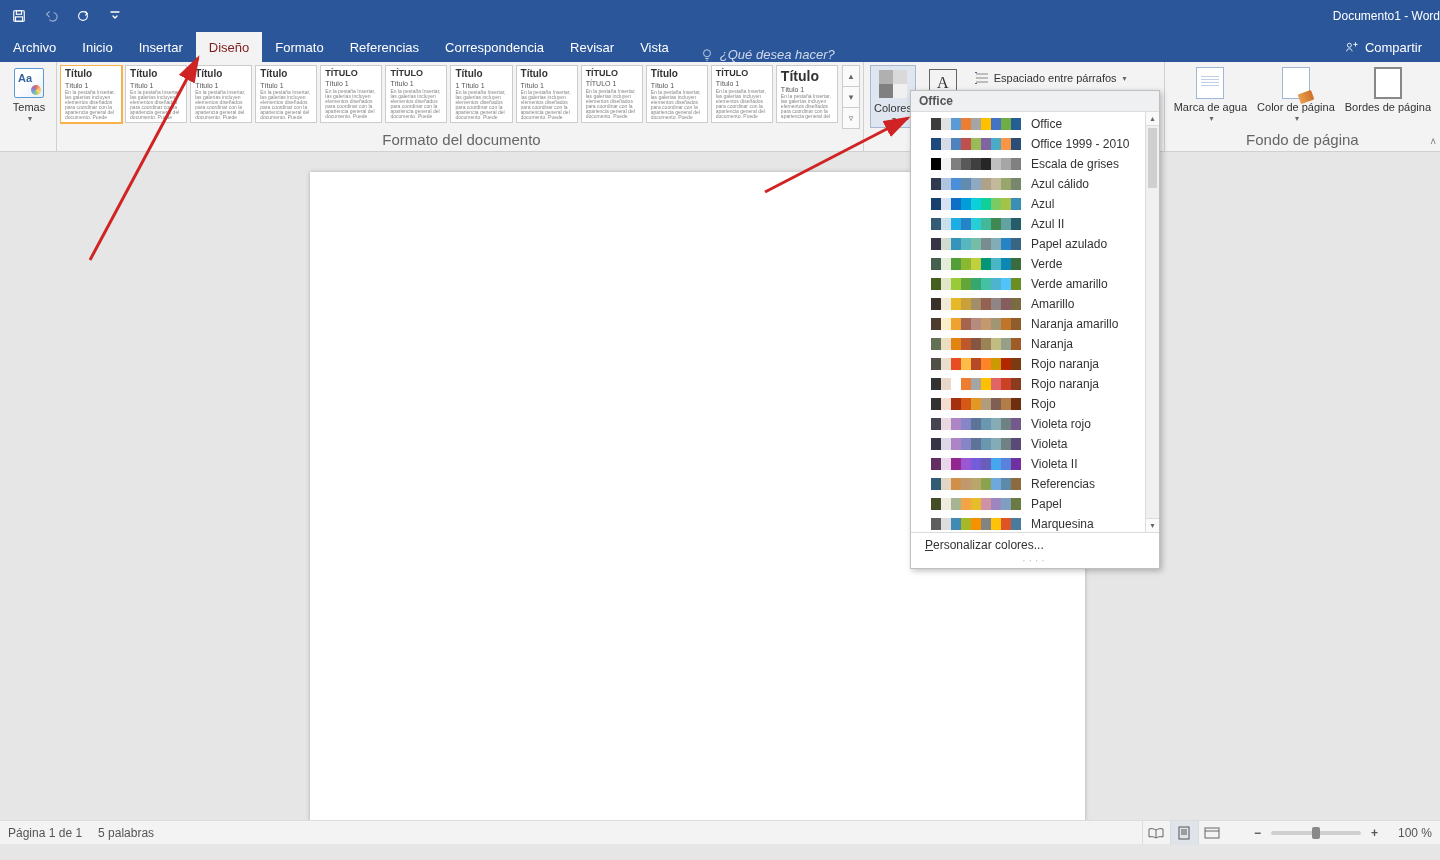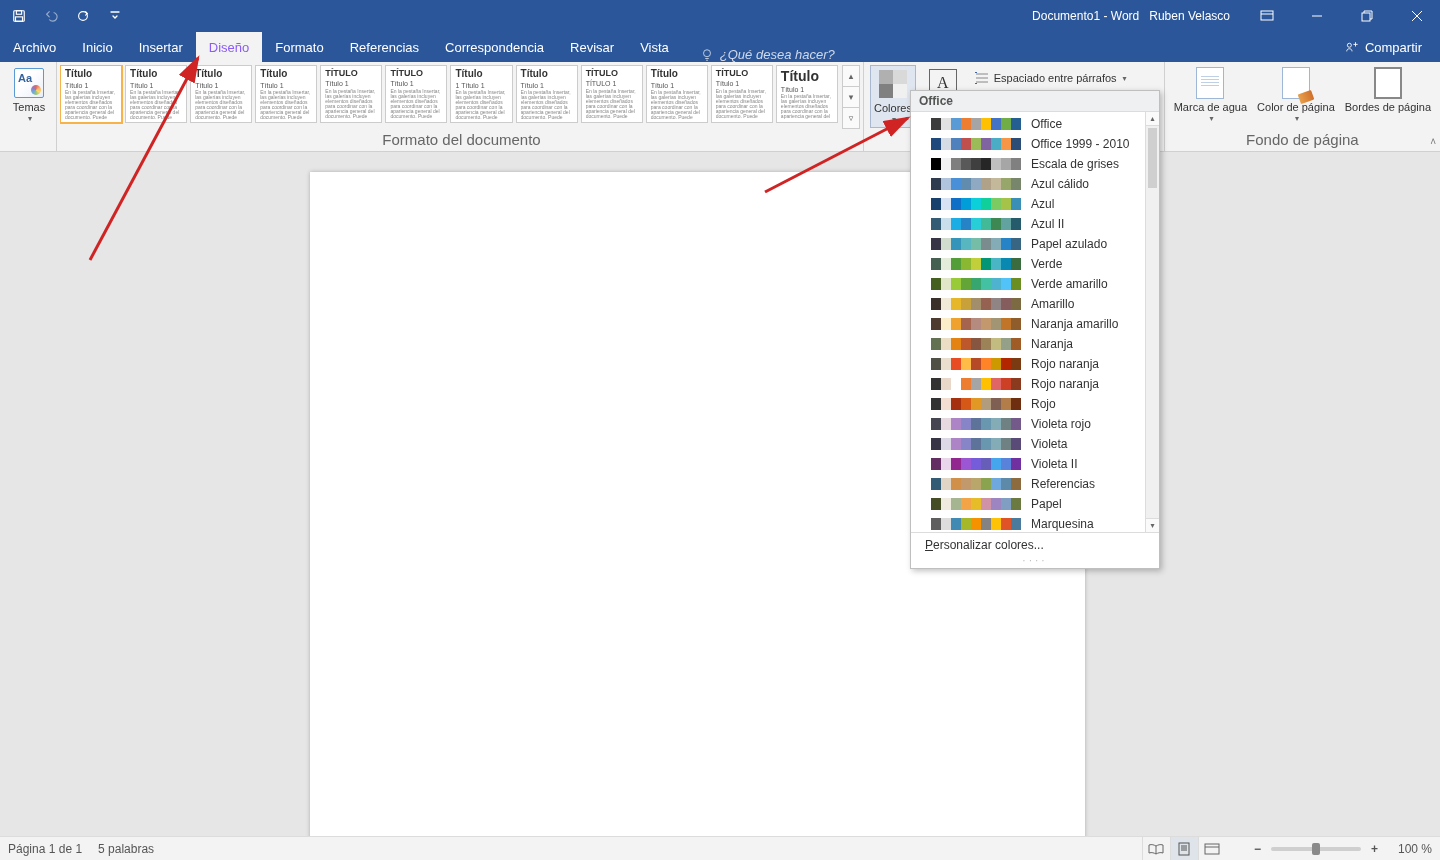--- a/index.html
+++ b/index.html
@@ -19,21 +19,21 @@
   .qa-btn{width:22px;height:22px;display:flex;align-items:center;justify-content:center;border-radius:2px;cursor:default;}
   .qa-btn svg{stroke:#fff;fill:none;stroke-width:1.3;}
   .title-center{flex:1;text-align:right;white-space:nowrap;}
   .title-right{display:flex;align-items:center;gap:4px;padding-right:0;}
   .user-name{padding:0 10px;height:32px;display:flex;align-items:center;}
   .win-btn{width:46px;height:32px;display:flex;align-items:center;justify-content:center;}
   .win-btn svg{stroke:#fff;fill:none;stroke-width:1;}
   
   .tabs{height:30px;background:var(--word-blue);display:flex;align-items:flex-end;color:#fff;font-size:13px;}
   .tab{padding:6px 13px;height:30px;display:flex;align-items:center;cursor:default;}
-  .tab.active{background:var(--ribbon-bg);color:#8b5cf6;}
+  .tab.active{background:var(--ribbon-bg);color:#7f1d1d;}
   .tellme{display:flex;align-items:center;gap:6px;margin-left:18px;color:#cfd9eb;font-style:italic;}
   .tellme svg{stroke:#cfd9eb;fill:none;}
   .share{margin-left:auto;padding:0 18px;display:flex;align-items:center;gap:6px;height:30px;}
   .share svg{stroke:#fff;fill:none;}
   
   .ribbon{height:90px;background:var(--ribbon-bg);border-bottom:1px solid var(--divider);display:flex;font-size:11px;color:var(--text);position:relative;}
   .rgroup{display:flex;flex-direction:column;border-right:1px solid var(--divider);padding:3px 6px 0 6px;}
   .rgroup .body{flex:1;display:flex;align-items:flex-start;gap:4px;}
   .rgroup .glabel{text-align:center;font-size:15px;color:#666;padding:2px 0 3px 0;white-space:nowrap;}
   .big-btn{display:flex;flex-direction:column;align-items:center;gap:2px;padding:2px 3px;min-width:42px;text-align:center;line-height:1.1;}
@@ -70,21 +70,21 @@
   .sw{width:10px;height:12px;}
   .dd-footer{border-top:1px solid #dcdcdc;padding:5px 14px 6px 14px;}
   .dd-footer span u{text-decoration:underline;}
   .dd-grip{text-align:center;color:#bbb;letter-spacing:3px;height:10px;line-height:6px;font-size:10px;}
   
   .doc-area{position:absolute;top:152px;left:0;right:0;bottom:24px;background:#e6e6e6;overflow:hidden;}
   .page{position:absolute;left:310px;top:20px;width:775px;height:1000px;background:#fff;box-shadow:0 0 4px rgba(0,0,0,.25);}
   
   .annot{position:absolute;pointer-events:none;z-index:60;}
   
-  .status{position:absolute;left:0;right:0;bottom:0;height:24px;background:#f3f3f3;border-top:1px solid #dcdcdc;display:flex;align-items:center;font-size:12px;color:#555;padding:0 8px;gap:16px;}
+  .status{position:absolute;left:0;right:0;bottom:16px;height:24px;background:#f3f3f3;border-top:1px solid #dcdcdc;display:flex;align-items:center;font-size:12px;color:#555;padding:0 8px;gap:16px;}
   .status .spacer{flex:1;}
   .view-btns{display:flex;align-items:center;gap:0;}
   .vbtn{width:28px;height:24px;display:flex;align-items:center;justify-content:center;border-left:1px solid #dcdcdc;}
   .vbtn.active{background:#dfe4ea;}
   .zoom{display:flex;align-items:center;gap:6px;margin-left:8px;}
   .zslider{width:90px;height:4px;background:#cfcfcf;position:relative;border-radius:2px;}
   .zslider .zthumb{position:absolute;left:50%;top:-4px;width:8px;height:12px;background:#8a8a8a;border-radius:2px;transform:translateX(-50%);}
   
   .ribbon-collapse{position:absolute;right:4px;bottom:4px;font-size:10px;color:#777;}
   .ml-auto{margin-left:auto;}
@@ -129,45 +129,20 @@
           <path d="M11 3l2 2-2 2" stroke-linecap="round"></path>
         </svg>
       </div>
     <div class="qa-btn">
         <svg width="10" height="10" viewBox="0 0 10 10">
           <path d="M1 1h8M3 5l2 2 2-2" stroke-linecap="round"></path>
         </svg>
       </div>
   </div>
   <div class="title-center">Documento1 - Word</div>
-  <div class="title-right">
-    <div class="user-name">Ruben Velasco</div>
-    <div class="win-btn">
-        <svg width="14" height="12" viewBox="0 0 14 12">
-          <rect x="1" y="1" width="12" height="9"></rect>
-          <path d="M1 4h12"></path>
-        </svg>
-      </div>
-    <div class="win-btn">
-        <svg width="12" height="12" viewBox="0 0 12 12">
-          <path d="M1 6h10"></path>
-        </svg>
-      </div>
-    <div class="win-btn">
-        <svg width="12" height="12" viewBox="0 0 12 12">
-          <rect x="1" y="3" width="8" height="8"></rect>
-          <path d="M3 3V1h8v8h-2"></path>
-        </svg>
-      </div>
-    <div class="win-btn close">
-        <svg width="12" height="12" viewBox="0 0 12 12">
-          <path d="M1 1l10 10M11 1L1 11"></path>
-        </svg>
-      </div>
-  </div>
 </div>
 
 <div class="tabs">
   <div class="tab">Archivo</div>
   <div class="tab">Inicio</div>
   <div class="tab">Insertar</div>
   <div class="tab active">Diseño</div>
   <div class="tab">Formato</div>
   <div class="tab">Referencias</div>
   <div class="tab">Correspondencia</div>

